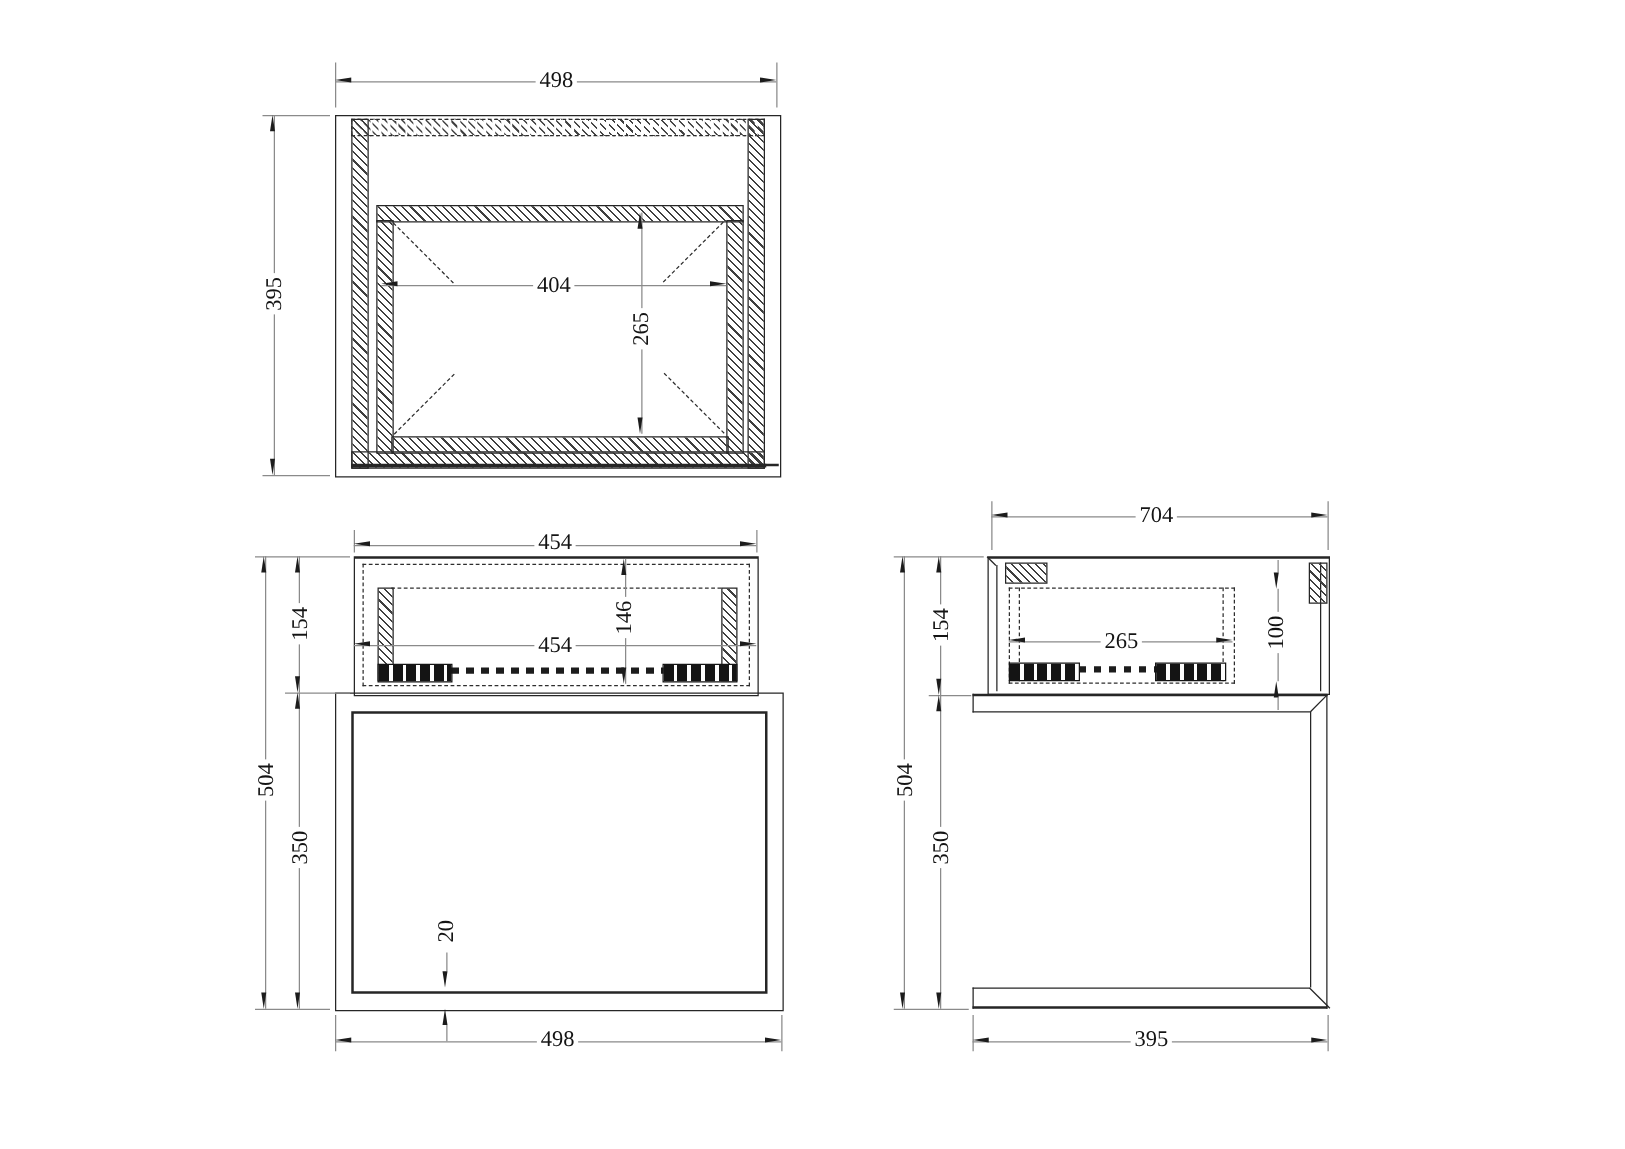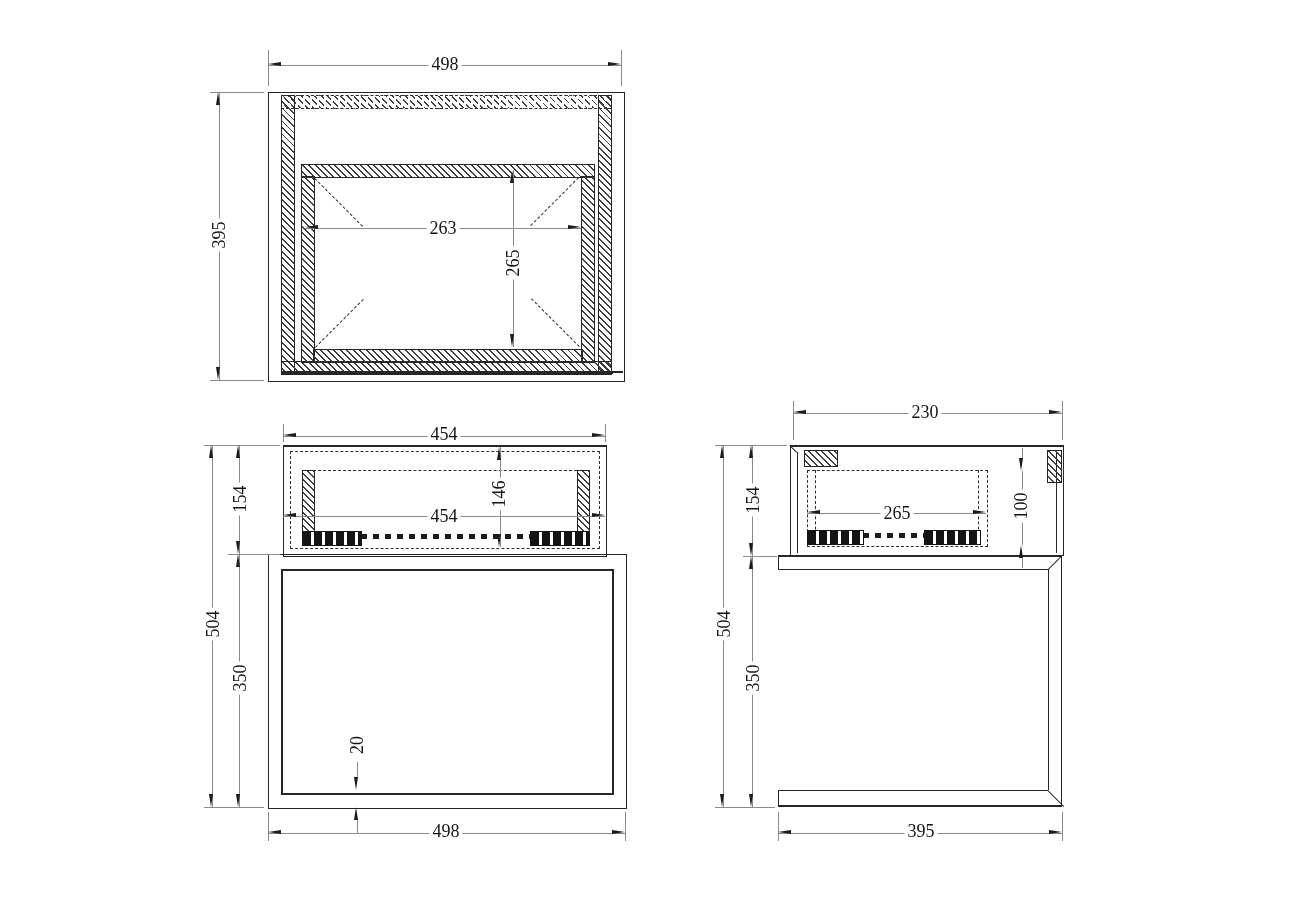--- a/index.html
+++ b/index.html
@@ -59,21 +59,21 @@
     <div class="e dl" style="left:210px;top:91.5px;width:54px;height:1px;"></div>
     <div class="e dl" style="left:210px;top:379.5px;width:54px;height:1px;"></div>
     <div class="e dl" style="left:218.5px;top:92px;width:1px;height:288px;"></div>
     <div class="e aU" style="left:216.4px;top:92px;"></div>
     <div class="e aD" style="left:216.4px;top:367px;"></div>
     <div class="e dt rot" style="left:219px;top:235px;">395</div>
 
     <div class="e dl" style="left:305px;top:227.5px;width:276px;height:1px;"></div>
     <div class="e aL" style="left:305px;top:225.4px;"></div>
     <div class="e aR" style="left:568px;top:225.4px;"></div>
-    <div class="e dt" style="left:443px;top:228px;">263</div>
+    <div class="e dt" style="left:443px;top:228px;">404</div>
 
     <div class="e dl" style="left:512.5px;top:170px;width:1px;height:177px;"></div>
     <div class="e aU" style="left:510.4px;top:170px;"></div>
     <div class="e aD" style="left:510.4px;top:334px;"></div>
     <div class="e dt rot" style="left:513px;top:263px;">265</div>
   </div>
 
   <div>
     <div class="e rct" style="left:283px;top:445px;width:322px;height:109px;border-width:2.5px 1.4px 1.4px 1.4px;"></div>
     <div class="e rcd" style="left:290px;top:451px;width:308px;height:96px;"></div>
@@ -158,21 +158,21 @@
     <div class="e ln" style="left:778px;top:789.5px;width:270px;height:1.2px;"></div>
     <div class="e ln" style="left:778px;top:805px;width:284px;height:1.8px;"></div>
     <div class="e ln" style="left:778px;top:790px;width:1.2px;height:17px;"></div>
     <div class="e ln" style="left:1048px;top:790px;width:23px;height:1.2px;transform:rotate(45deg);transform-origin:0 0;"></div>
 
     <div class="e dl" style="left:792.5px;top:401px;width:1px;height:39px;"></div>
     <div class="e dl" style="left:1061.5px;top:401px;width:1px;height:39px;"></div>
     <div class="e dl" style="left:793px;top:412.5px;width:269px;height:1px;"></div>
     <div class="e aL" style="left:793px;top:410.4px;"></div>
     <div class="e aR" style="left:1049px;top:410.4px;"></div>
-    <div class="e dt" style="left:925px;top:412px;">230</div>
+    <div class="e dt" style="left:925px;top:412px;">704</div>
 
     <div class="e dl" style="left:715px;top:444.5px;width:72px;height:1px;"></div>
     <div class="e dl" style="left:743px;top:555.5px;width:34px;height:1px;"></div>
     <div class="e dl" style="left:751.5px;top:445px;width:1px;height:111px;"></div>
     <div class="e aU" style="left:749.4px;top:445px;"></div>
     <div class="e aD" style="left:749.4px;top:543px;"></div>
     <div class="e dt rot" style="left:753px;top:500px;">154</div>
 
     <div class="e dl" style="left:715px;top:806.5px;width:60px;height:1px;"></div>
     <div class="e dl" style="left:722.5px;top:445px;width:1px;height:362px;"></div>

